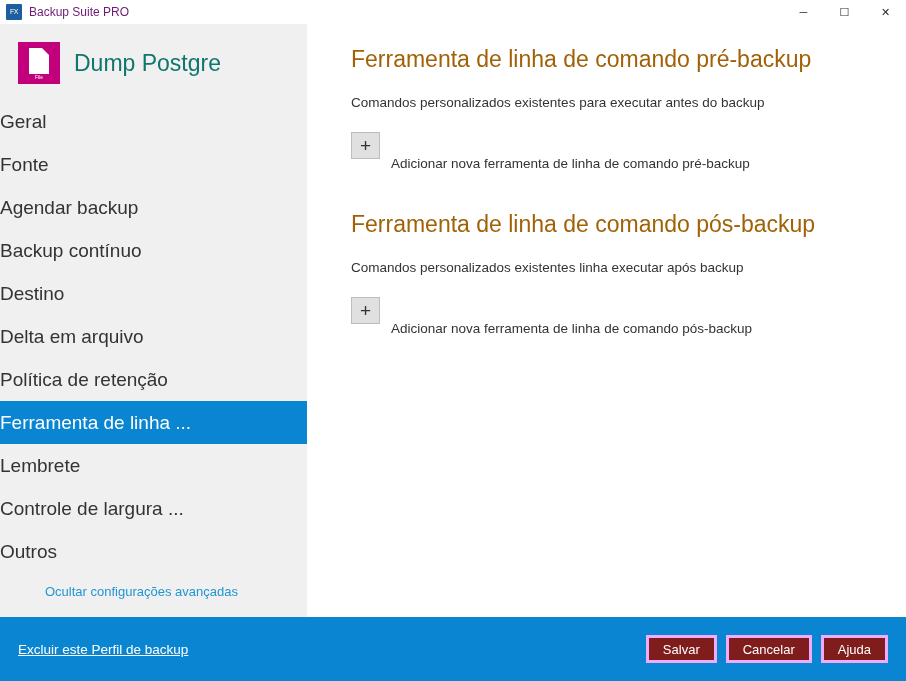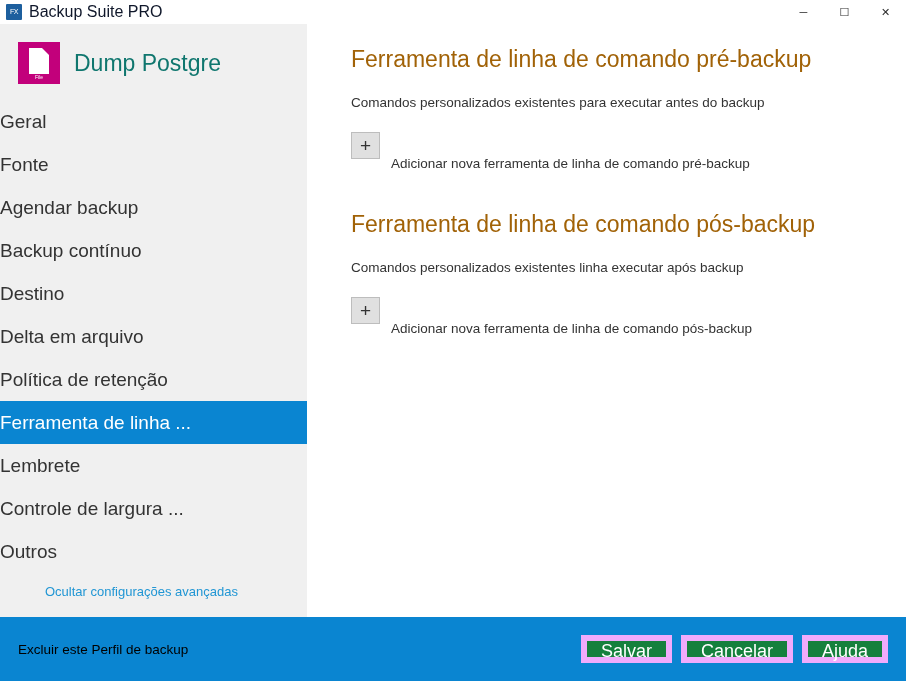--- a/index.html
+++ b/index.html
@@ -38,22 +38,22 @@
     background: #1d5f9e;
     color: #ffffff;
     font-size: 7px;
     line-height: 16px;
     text-align: center;
     font-family: "Liberation Sans", sans-serif;
     letter-spacing: -0.5px;
     border-radius: 1px;
   }
   .title-text {
-    font-size: 16px;
-    color: #0f172a;
+    font-size: 12px;
+    color: #701a75;
   }
   .win-buttons {
     position: absolute;
     right: 0;
     top: 0;
     height: 24px;
     display: flex;
   }
   .win-btn {
     width: 41px;
@@ -206,31 +206,32 @@
     height: 64px;
     background: #0a85d1;
     display: flex;
     align-items: center;
     justify-content: space-between;
     padding: 0 18px;
     box-sizing: border-box;
   }
   .delete-link {
     font-size: 13.5px;
-    color: #000000;
+    color: #ffffff;
     cursor: pointer;
+    text-decoration: underline;
   }
   .footer-buttons { display: flex; gap: 9px; }
   .footer-btn {
     min-width: 62px;
     height: 28px;
-    background: #15803d;
-    border: 6px solid #f0abfc;
-    color: #ffffff;
-    font-size: 18px;
+    background: #7f1d1d;
+    border: 3px solid #f0abfc;
+    color: #ffffff;
+    font-size: 13px;
     font-family: "Liberation Sans", sans-serif;
     padding: 0 14px;
     cursor: pointer;
   }
 </style>
 </head>
 <body>
 
 <div class="window">
 

